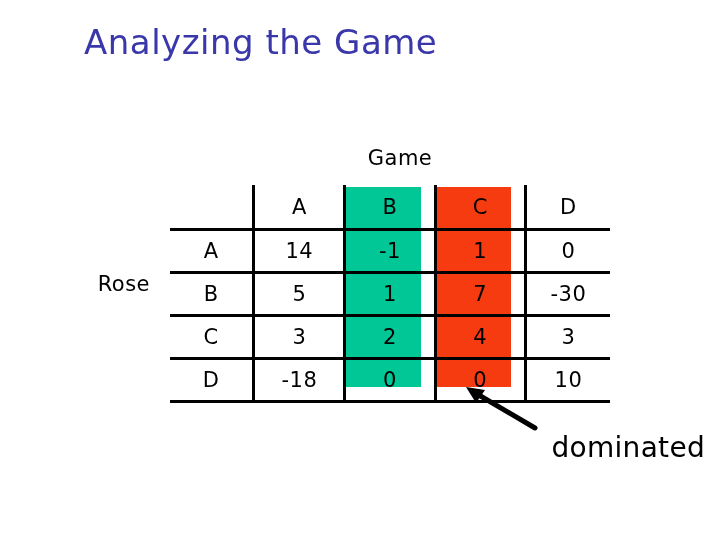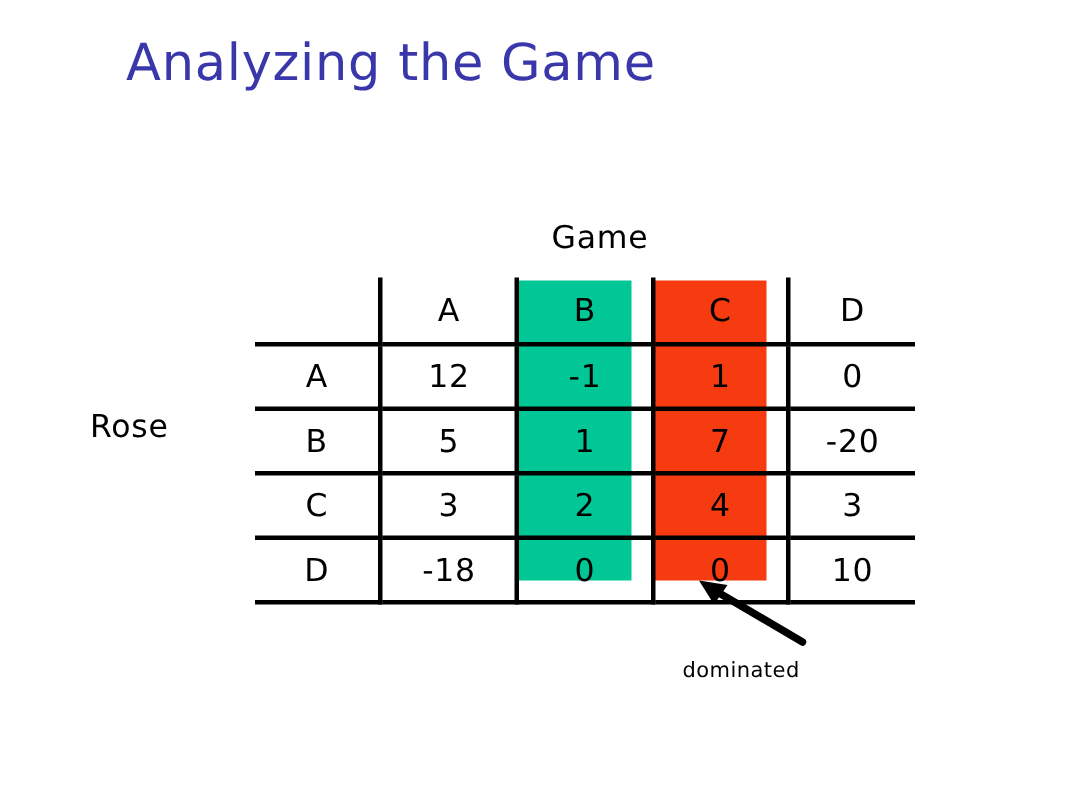--- a/index.html
+++ b/index.html
@@ -48,21 +48,21 @@
     color: #000000;
     letter-spacing: 0.5px;
   }
 
   
   #rose-label {
     position: absolute;
     left: 60px;
     top: 272px;
     width: 90px;
-    text-align: left;
+    text-align: right;
     font-size: 21px;
     color: #000000;
     letter-spacing: 0.5px;
   }
 
   
   #matrix {
     position: absolute;
     left: 170px;
     top: 185px;
@@ -134,22 +134,22 @@
     height: 60px;
     z-index: 3;
   }
 
   
   #caption {
     position: absolute;
     left: 455px;
     top: 434px;
     width: 250px;
-    text-align: left;
-    font-size: 14px;
+    text-align: right;
+    font-size: 28px;
     line-height: 27px;
     color: #000000;
     letter-spacing: 0.3px;
   }
   #caption div { white-space: nowrap; }
 </style>
 </head>
 <body>
 
 <div id="slide" style="background: rgb(255, 255, 255);">
@@ -170,32 +170,32 @@
           <tr class="hdr">
         <td class="c-rowlab vsep"></td>
         <td class="c-A vsep">A</td>
         <td class="c-B vsep">B</td>
         <td class="c-C vsep">C</td>
         <td class="c-D">D</td>
       </tr>
 
       <tr class="bodyrow">
         <td class="c-rowlab vsep">A</td>
-        <td class="c-A vsep">12</td>
+        <td class="c-A vsep">14</td>
         <td class="c-B vsep">-1</td>
         <td class="c-C vsep">1</td>
         <td class="c-D">0</td>
       </tr>
 
       <tr class="bodyrow">
         <td class="c-rowlab vsep">B</td>
         <td class="c-A vsep">5</td>
         <td class="c-B vsep">1</td>
         <td class="c-C vsep">7</td>
-        <td class="c-D">-20</td>
+        <td class="c-D">-30</td>
       </tr>
 
       <tr class="bodyrow">
         <td class="c-rowlab vsep">C</td>
         <td class="c-A vsep">3</td>
         <td class="c-B vsep">2</td>
         <td class="c-C vsep">4</td>
         <td class="c-D">3</td>
       </tr>
 

